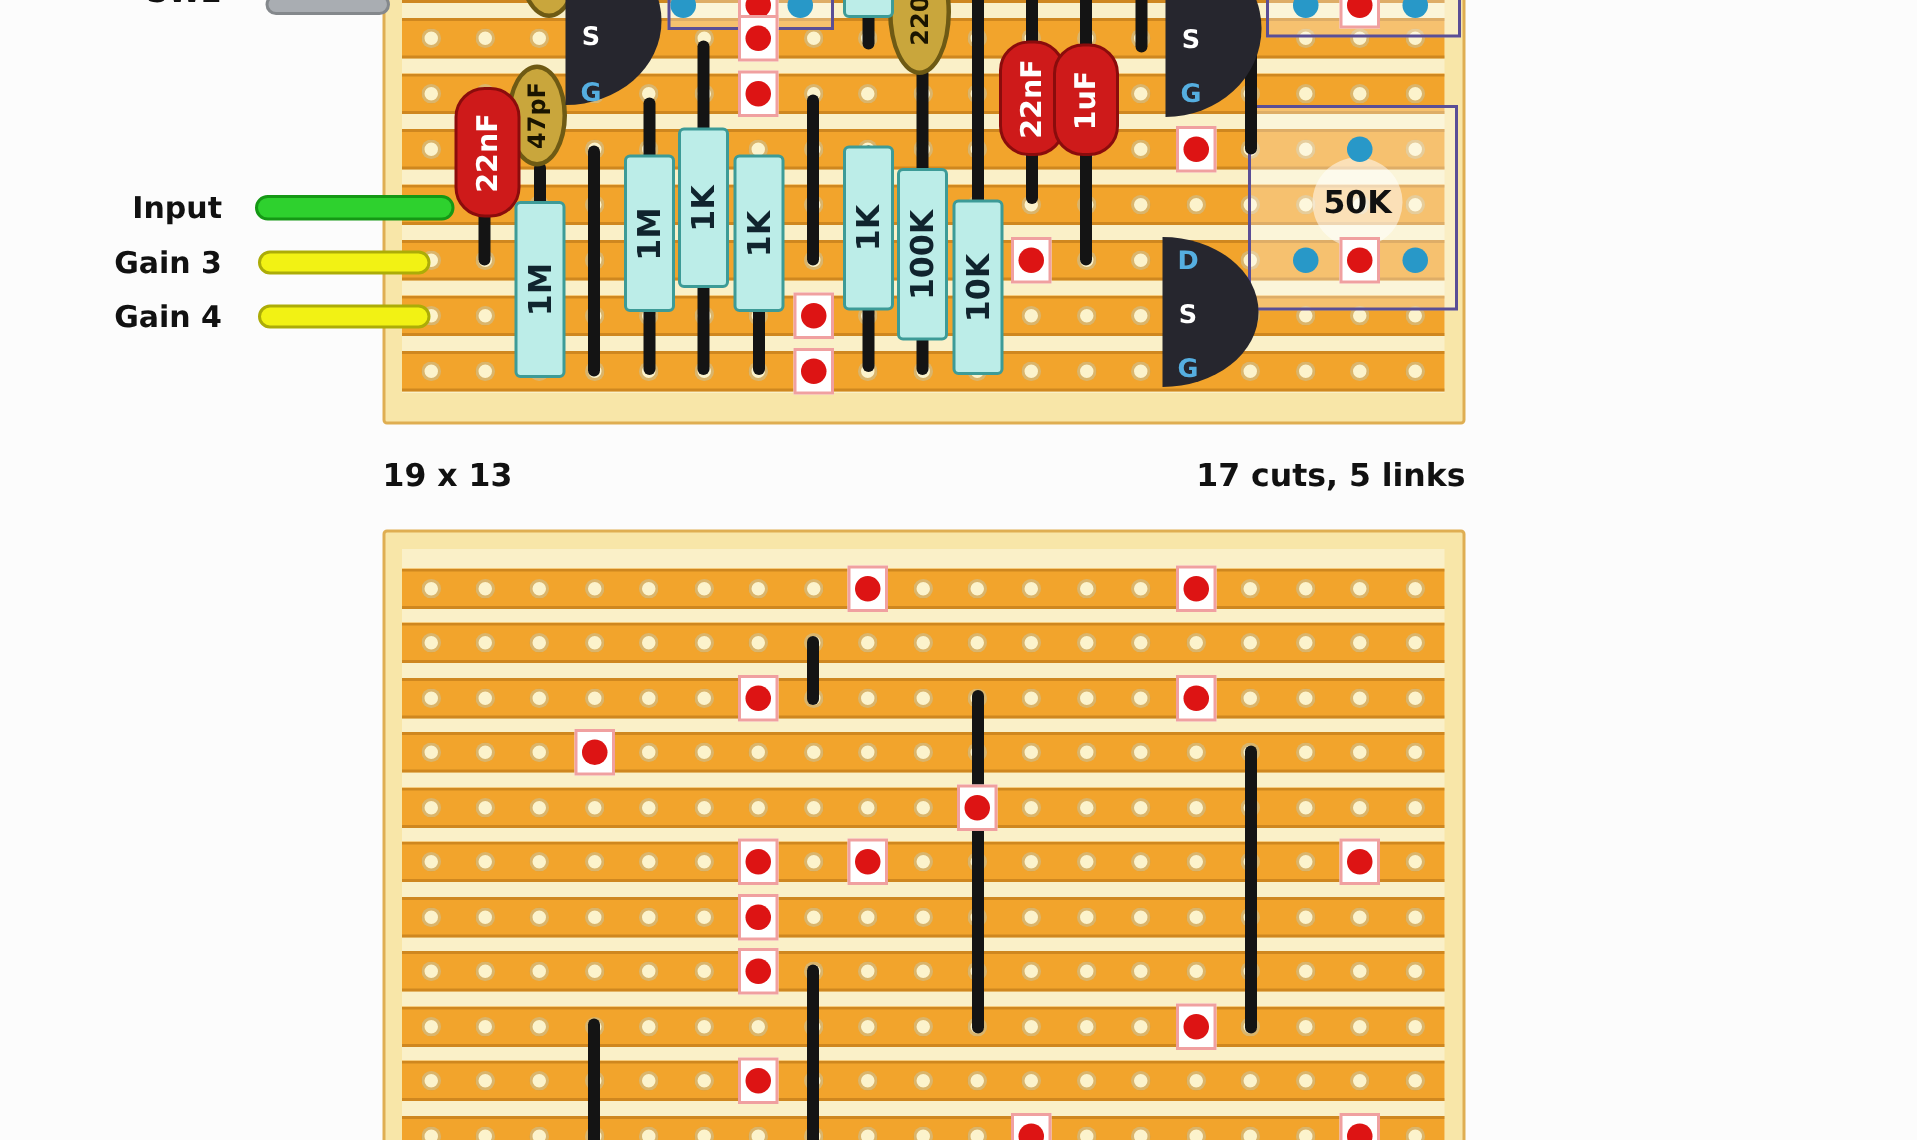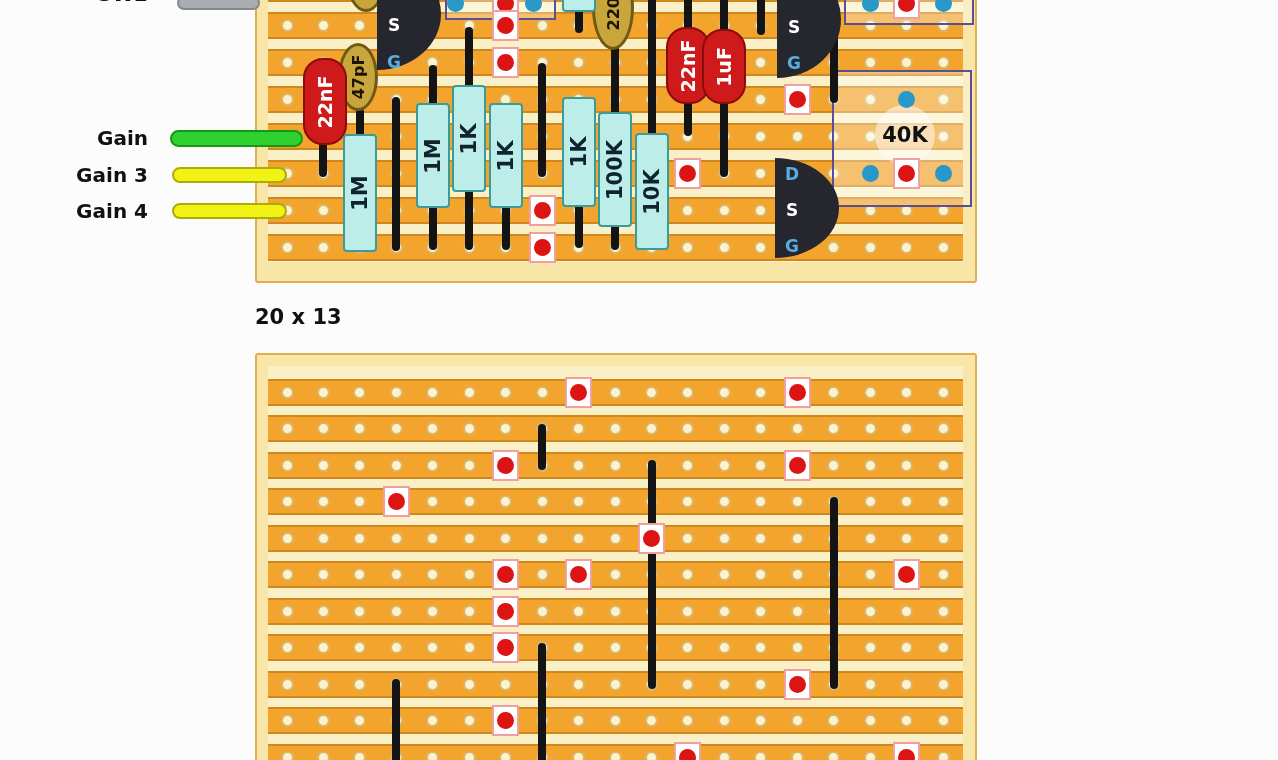--- a/index.html
+++ b/index.html
@@ -41,25 +41,26 @@
   .side-label{position:absolute; left:40px; width:108px; text-align:right;
               font-weight:bold; font-size:20px; color:#111;}
   .caption{position:absolute; font-weight:bold; font-size:21px; color:#111; white-space:nowrap;}
 </style>
 </head>
 <body>
 
 <div id="canvas">
 
   <div class="side-label" style="top:-18px;">SW2</div>
-  <div class="side-label" style="top:126px;">Gain</div>
+  <div class="side-label" style="top:126px;">Input</div>
   <div class="side-label" style="top:163px;">Gain 3</div>
   <div class="side-label" style="top:199px;">Gain 4</div>
 
-  <div class="caption" style="left:255px; top:305px;">20 x 13</div>
+  <div class="caption" style="left:255px; top:305px;">19 x 13</div>
+  <div class="caption" style="right:301px; top:305px;">17 cuts, 5 links</div>
 
   <div id="boards">
       <div class="board-outer" style="left: 255px; top: -235px; width: 722px; height: 518px;"></div>
       <div class="board-inner" style="left: 268px; top: -235px; width: 695px; height: 497px;"></div>
       <div class="strip" style="left: 268px; top: -25.5px; width: 695px; height: 27px;"></div>
       <div class="strip" style="left: 268px; top: 11.5px; width: 695px; height: 27px;"></div>
       <div class="strip" style="left: 268px; top: 48.5px; width: 695px; height: 27px;"></div>
       <div class="strip" style="left: 268px; top: 85.5px; width: 695px; height: 27px;"></div>
       <div class="strip" style="left: 268px; top: 122.5px; width: 695px; height: 27px;"></div>
       <div class="strip" style="left: 268px; top: 159.5px; width: 695px; height: 27px;"></div>
@@ -193,21 +194,21 @@
       <div class="hole" style="left: 681.45px; top: 240.5px;"></div>
       <div class="hole" style="left: 717.9px; top: 240.5px;"></div>
       <div class="hole" style="left: 754.35px; top: 240.5px;"></div>
       <div class="hole" style="left: 790.8px; top: 240.5px;"></div>
       <div class="hole" style="left: 827.25px; top: 240.5px;"></div>
       <div class="hole" style="left: 863.7px; top: 240.5px;"></div>
       <div class="hole" style="left: 900.15px; top: 240.5px;"></div>
       <div class="hole" style="left: 936.6px; top: 240.5px;"></div>
       <div class="potbox" style="left: 832px; top: 70px; width: 140px; height: 137px;"></div>
       <div class="halo" style="left: 875px; top: 105px; width: 60px; height: 60px;"></div>
-      <div class="pot-label" style="left: 905px; top: 135px; transform: translate(-50%, -50%);">40K</div>
+      <div class="pot-label" style="left: 905px; top: 135px; transform: translate(-50%, -50%);">50K</div>
       <div class="potbox" style="left: 445px; top: -40px; width: 111px; height: 60px;"></div>
       <div class="potbox" style="left: 844px; top: -40px; width: 130px; height: 65px;"></div>
       <div class="link" style="left: 319.45px; top: 100px; height: 77px;"></div>
       <div class="link" style="left: 355.9px; top: 108px; height: 142px;"></div>
       <div class="link" style="left: 392.35px; top: 97px; height: 154px;"></div>
       <div class="link" style="left: 428.8px; top: 65px; height: 185px;"></div>
       <div class="link" style="left: 465.25px; top: 27px; height: 223px;"></div>
       <div class="link" style="left: 501.7px; top: 104px; height: 146px;"></div>
       <div class="link" style="left: 538.15px; top: 63px; height: 114px;"></div>
       <div class="link" style="left: 574.6px; top: -6px; height: 39px;"></div>

